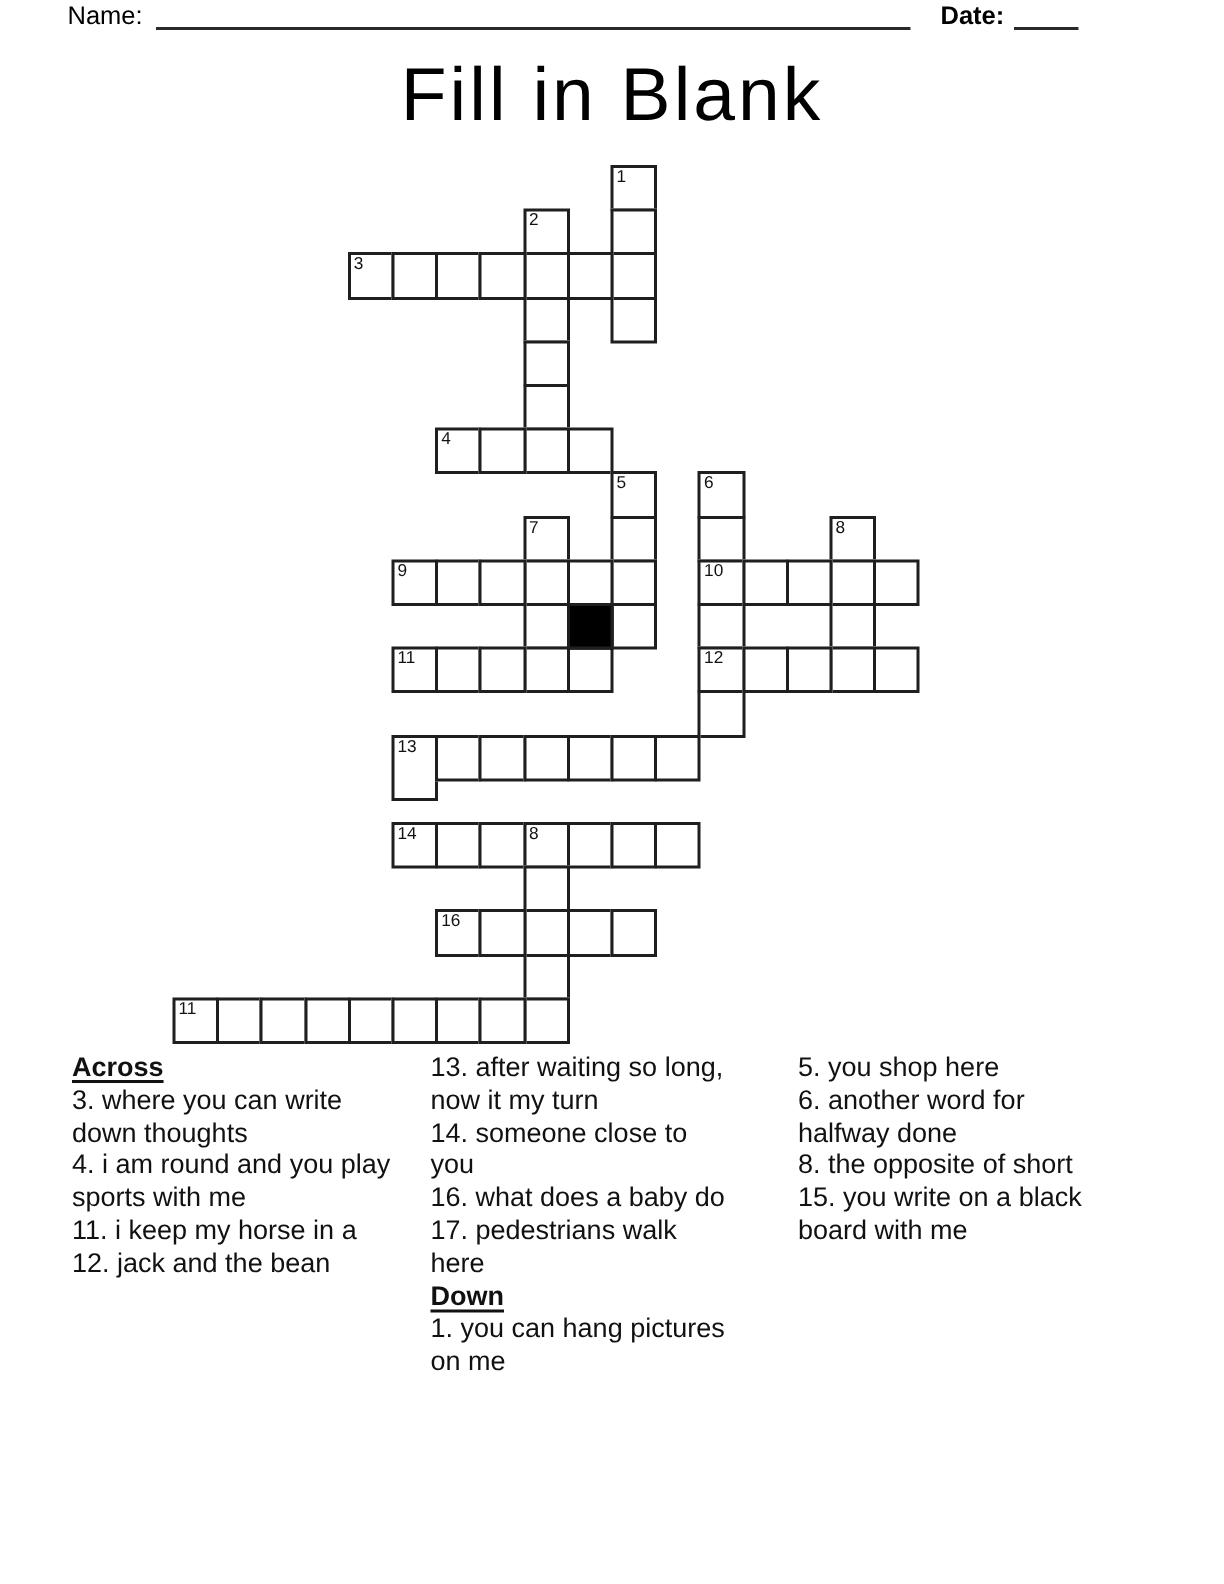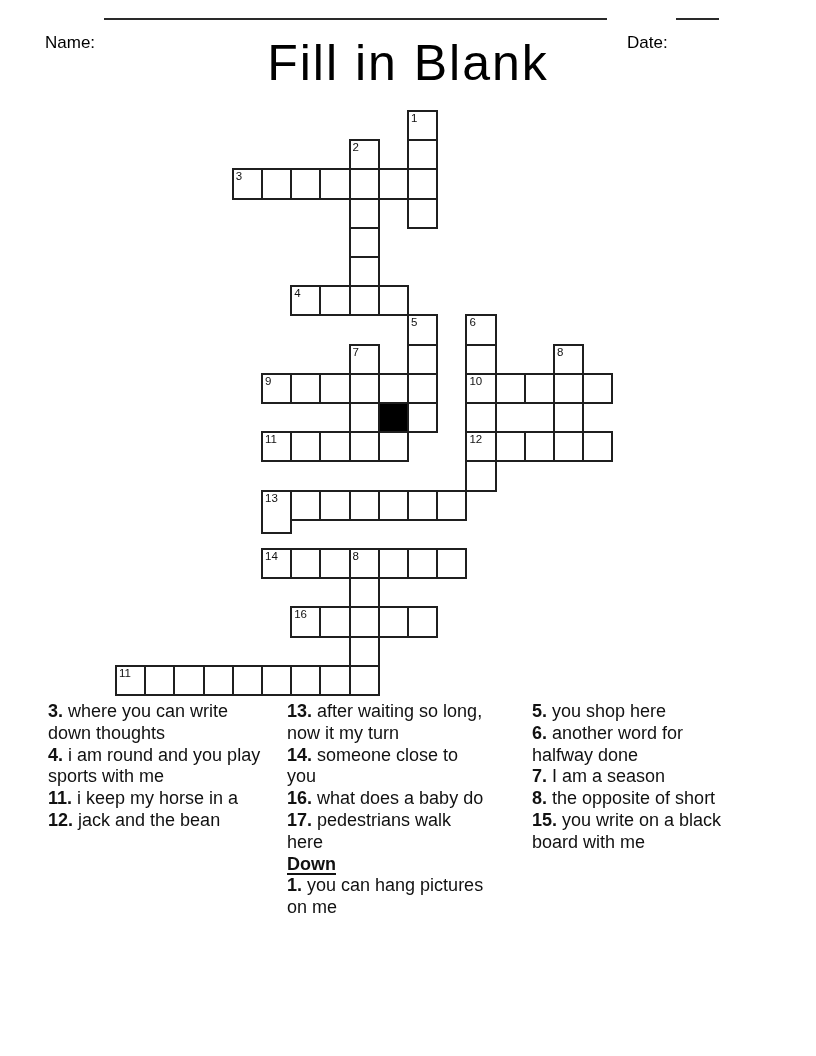--- a/index.html
+++ b/index.html
@@ -11,30 +11,29 @@
     color:#000;
     overflow:hidden;
   }
   
   .hdr-label{
     position:absolute;
     font-size:17px;
     font-weight:400;
     color:#000;
     white-space:nowrap;
-    margin-top:32px;
   }
   .hdr-line{
     position:absolute;
     border-bottom:2px solid #2a2a2a;
     height:17px;
   }
   #name-label{left:45px;top:1px;}
   #name-line{left:104px;top:1px;width:503px;}
-  #date-label{left:627px;top:1px;}
+  #date-label{left:627px;top:1px;font-weight:bold;}
   #date-line{left:676px;top:1px;width:43px;}
   
   .title{
     position:absolute;
     left:0;top:34px;width:816px;
     text-align:center;
     font-size:50px;
     font-weight:500;
     letter-spacing:2px;
     color:#000;
@@ -70,21 +69,21 @@
   }
   #clue-col-1{left:48px;width:218px;}
   #clue-col-2{left:287px;width:202px;}
   #clue-col-3{left:532px;width:212px;}
   .clue-header{
     font-weight:700;
     text-decoration:underline;
     text-decoration-thickness:2px;
     text-underline-offset:3px;
   }
-  .clue .num{font-weight:700;}
+  .clue .num{font-weight:400;}
 </style>
 </head>
 <body>
 
 <div class="sheet">
 
   <span class="hdr-label" id="name-label">Name:</span>
   <div class="hdr-line" id="name-line"></div>
 
   <span class="hdr-label" id="date-label">Date:</span>
@@ -204,34 +203,34 @@
       <div class="cell" style="left: 58.4px; top: 554.8px; width: 31.2px; height: 31.2px;"></div>
       <div class="cell" style="left: 87.6px; top: 554.8px; width: 31.2px; height: 31.2px;"></div>
       <div class="cell" style="left: 116.8px; top: 554.8px; width: 31.2px; height: 31.2px;"></div>
       <div class="cell" style="left: 146px; top: 554.8px; width: 31.2px; height: 31.2px;"></div>
       <div class="cell" style="left: 175.2px; top: 554.8px; width: 31.2px; height: 31.2px;"></div>
       <div class="cell" style="left: 204.4px; top: 554.8px; width: 31.2px; height: 31.2px;"></div>
       <div class="cell black" style="left: 262.8px; top: 292px; width: 31.2px; height: 31.2px;"></div>
     </div>
 
   <div class="clue-col" id="clue-col-1">
+      <div class="clue-header">Across</div>
       <div class="clue"><span class="num">3.</span> where you can write down thoughts</div>
       <div class="clue"><span class="num">4.</span> i am round and you play sports with me</div>
       <div class="clue"><span class="num">11.</span> i keep my horse in a</div>
       <div class="clue"><span class="num">12.</span> jack and the bean</div>
     </div>
   <div class="clue-col" id="clue-col-2">
       <div class="clue"><span class="num">13.</span> after waiting so long, now it my turn</div>
       <div class="clue"><span class="num">14.</span> someone close to you</div>
       <div class="clue"><span class="num">16.</span> what does a baby do</div>
       <div class="clue"><span class="num">17.</span> pedestrians walk here</div>
       <div class="clue-header">Down</div>
       <div class="clue"><span class="num">1.</span> you can hang pictures on me</div>
     </div>
   <div class="clue-col" id="clue-col-3">
       <div class="clue"><span class="num">5.</span> you shop here</div>
       <div class="clue"><span class="num">6.</span> another word for halfway done</div>
-      <div class="clue"><span class="num">7.</span> I am a season</div>
       <div class="clue"><span class="num">8.</span> the opposite of short</div>
       <div class="clue"><span class="num">15.</span> you write on a black board with me</div>
     </div>
 
 </div>
 
 </body></html>

